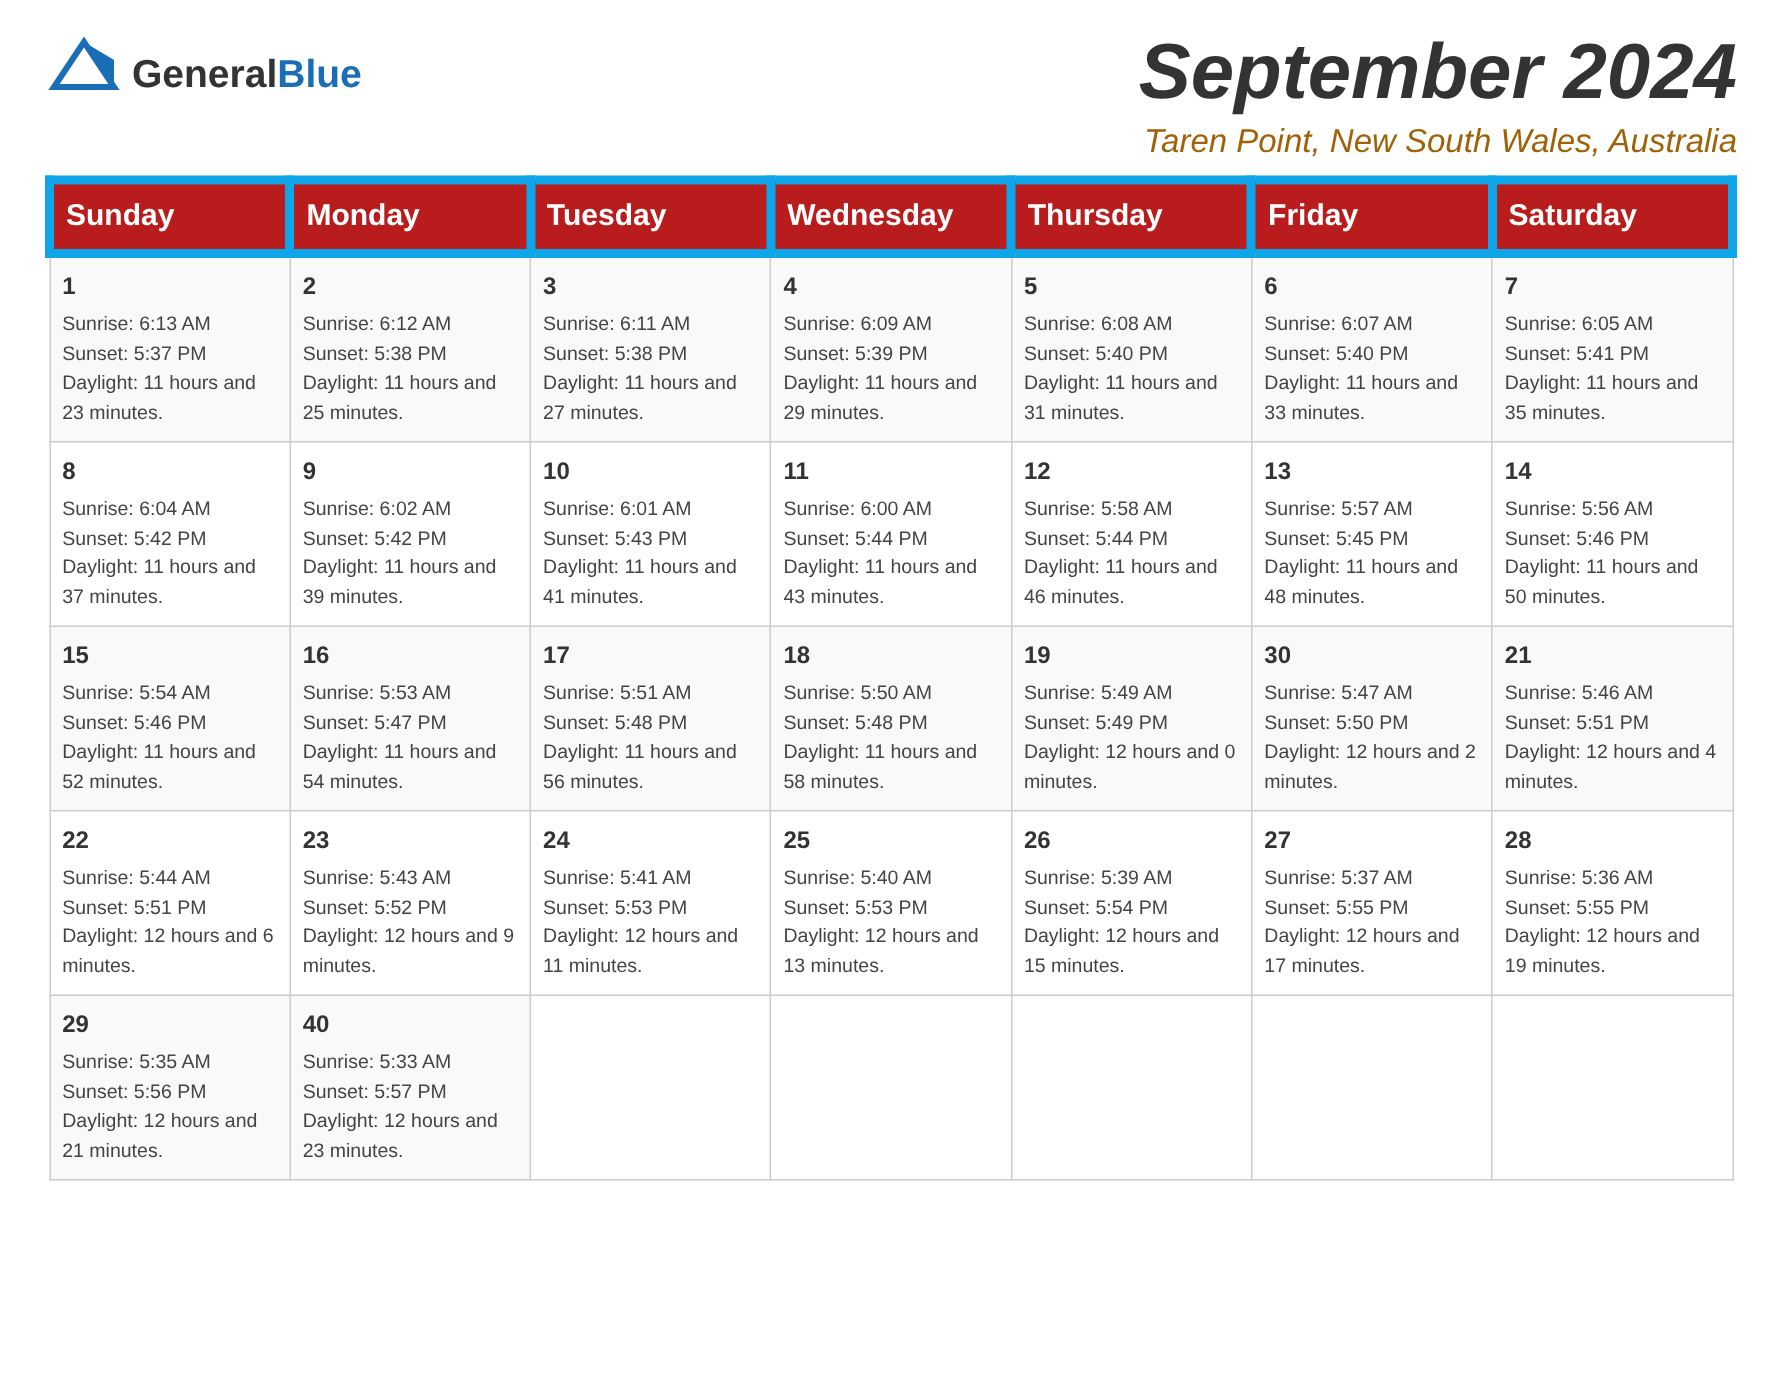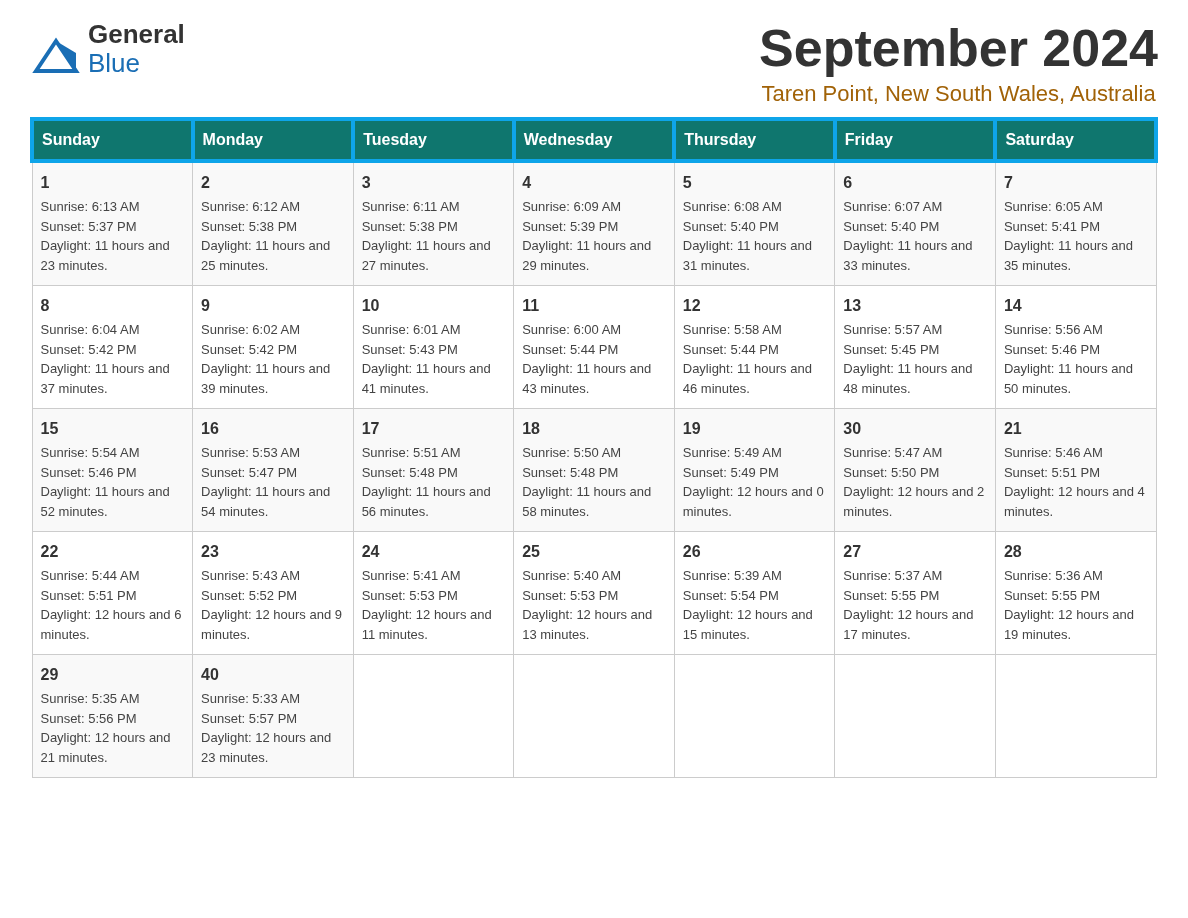--- a/index.html
+++ b/index.html
@@ -17,56 +17,57 @@
       align-items: flex-start;
       margin-bottom: 10px;
     }
     .logo-text-general {
       font-size: 26px;
       font-weight: bold;
       color: #333;
     }
     .logo-text-blue {
       font-size: 26px;
-      font-weight: normal;
+      font-weight: bold;
       color: #1a6eb5;
     }
     .logo-icon {
       display: flex;
       flex-direction: column;
       align-items: center;
       margin-right: 2px;
     }
     .title-block {
-      text-align: center;
+      text-align: right;
+      font-style: italic;
     }
     .month-title {
       font-size: 52px;
       font-weight: bold;
       color: #333;
       line-height: 1.1;
     }
     .location-title {
       font-size: 22px;
       color: #a16207;
       margin-top: 4px;
     }
     table {
       width: 100%;
       border-collapse: collapse;
       margin-top: 10px;
     }
     thead tr th {
-      background-color: #0f766e;
+      background-color: #b91c1c;
       color: #fff;
-      font-size: 16px;
+      font-size: 20px;
       font-weight: bold;
       padding: 10px 8px;
       text-align: left;
-      border: 4px solid #0ea5e9;
+      border: 6px solid #0ea5e9;
     }
     tbody tr td {
       vertical-align: top;
       padding: 8px 8px 10px 8px;
       border: 1px solid #ccc;
       font-size: 13px;
       line-height: 1.5;
       width: 14.285%;
       min-height: 100px;
     }
@@ -89,21 +90,21 @@
     }
     .empty-cell {
       background-color: #fff !important;
     }
     .logo-wrapper {
       display: flex;
       align-items: flex-end;
     }
     .logo-name-block {
       display: flex;
-      flex-direction: column;
+      flex-direction: row;
       line-height: 1.1;
     }
     .logo-svg {
       width: 50px;
       height: 44px;
       margin-right: 6px;
     }
   </style>
 </head>
 <body>

